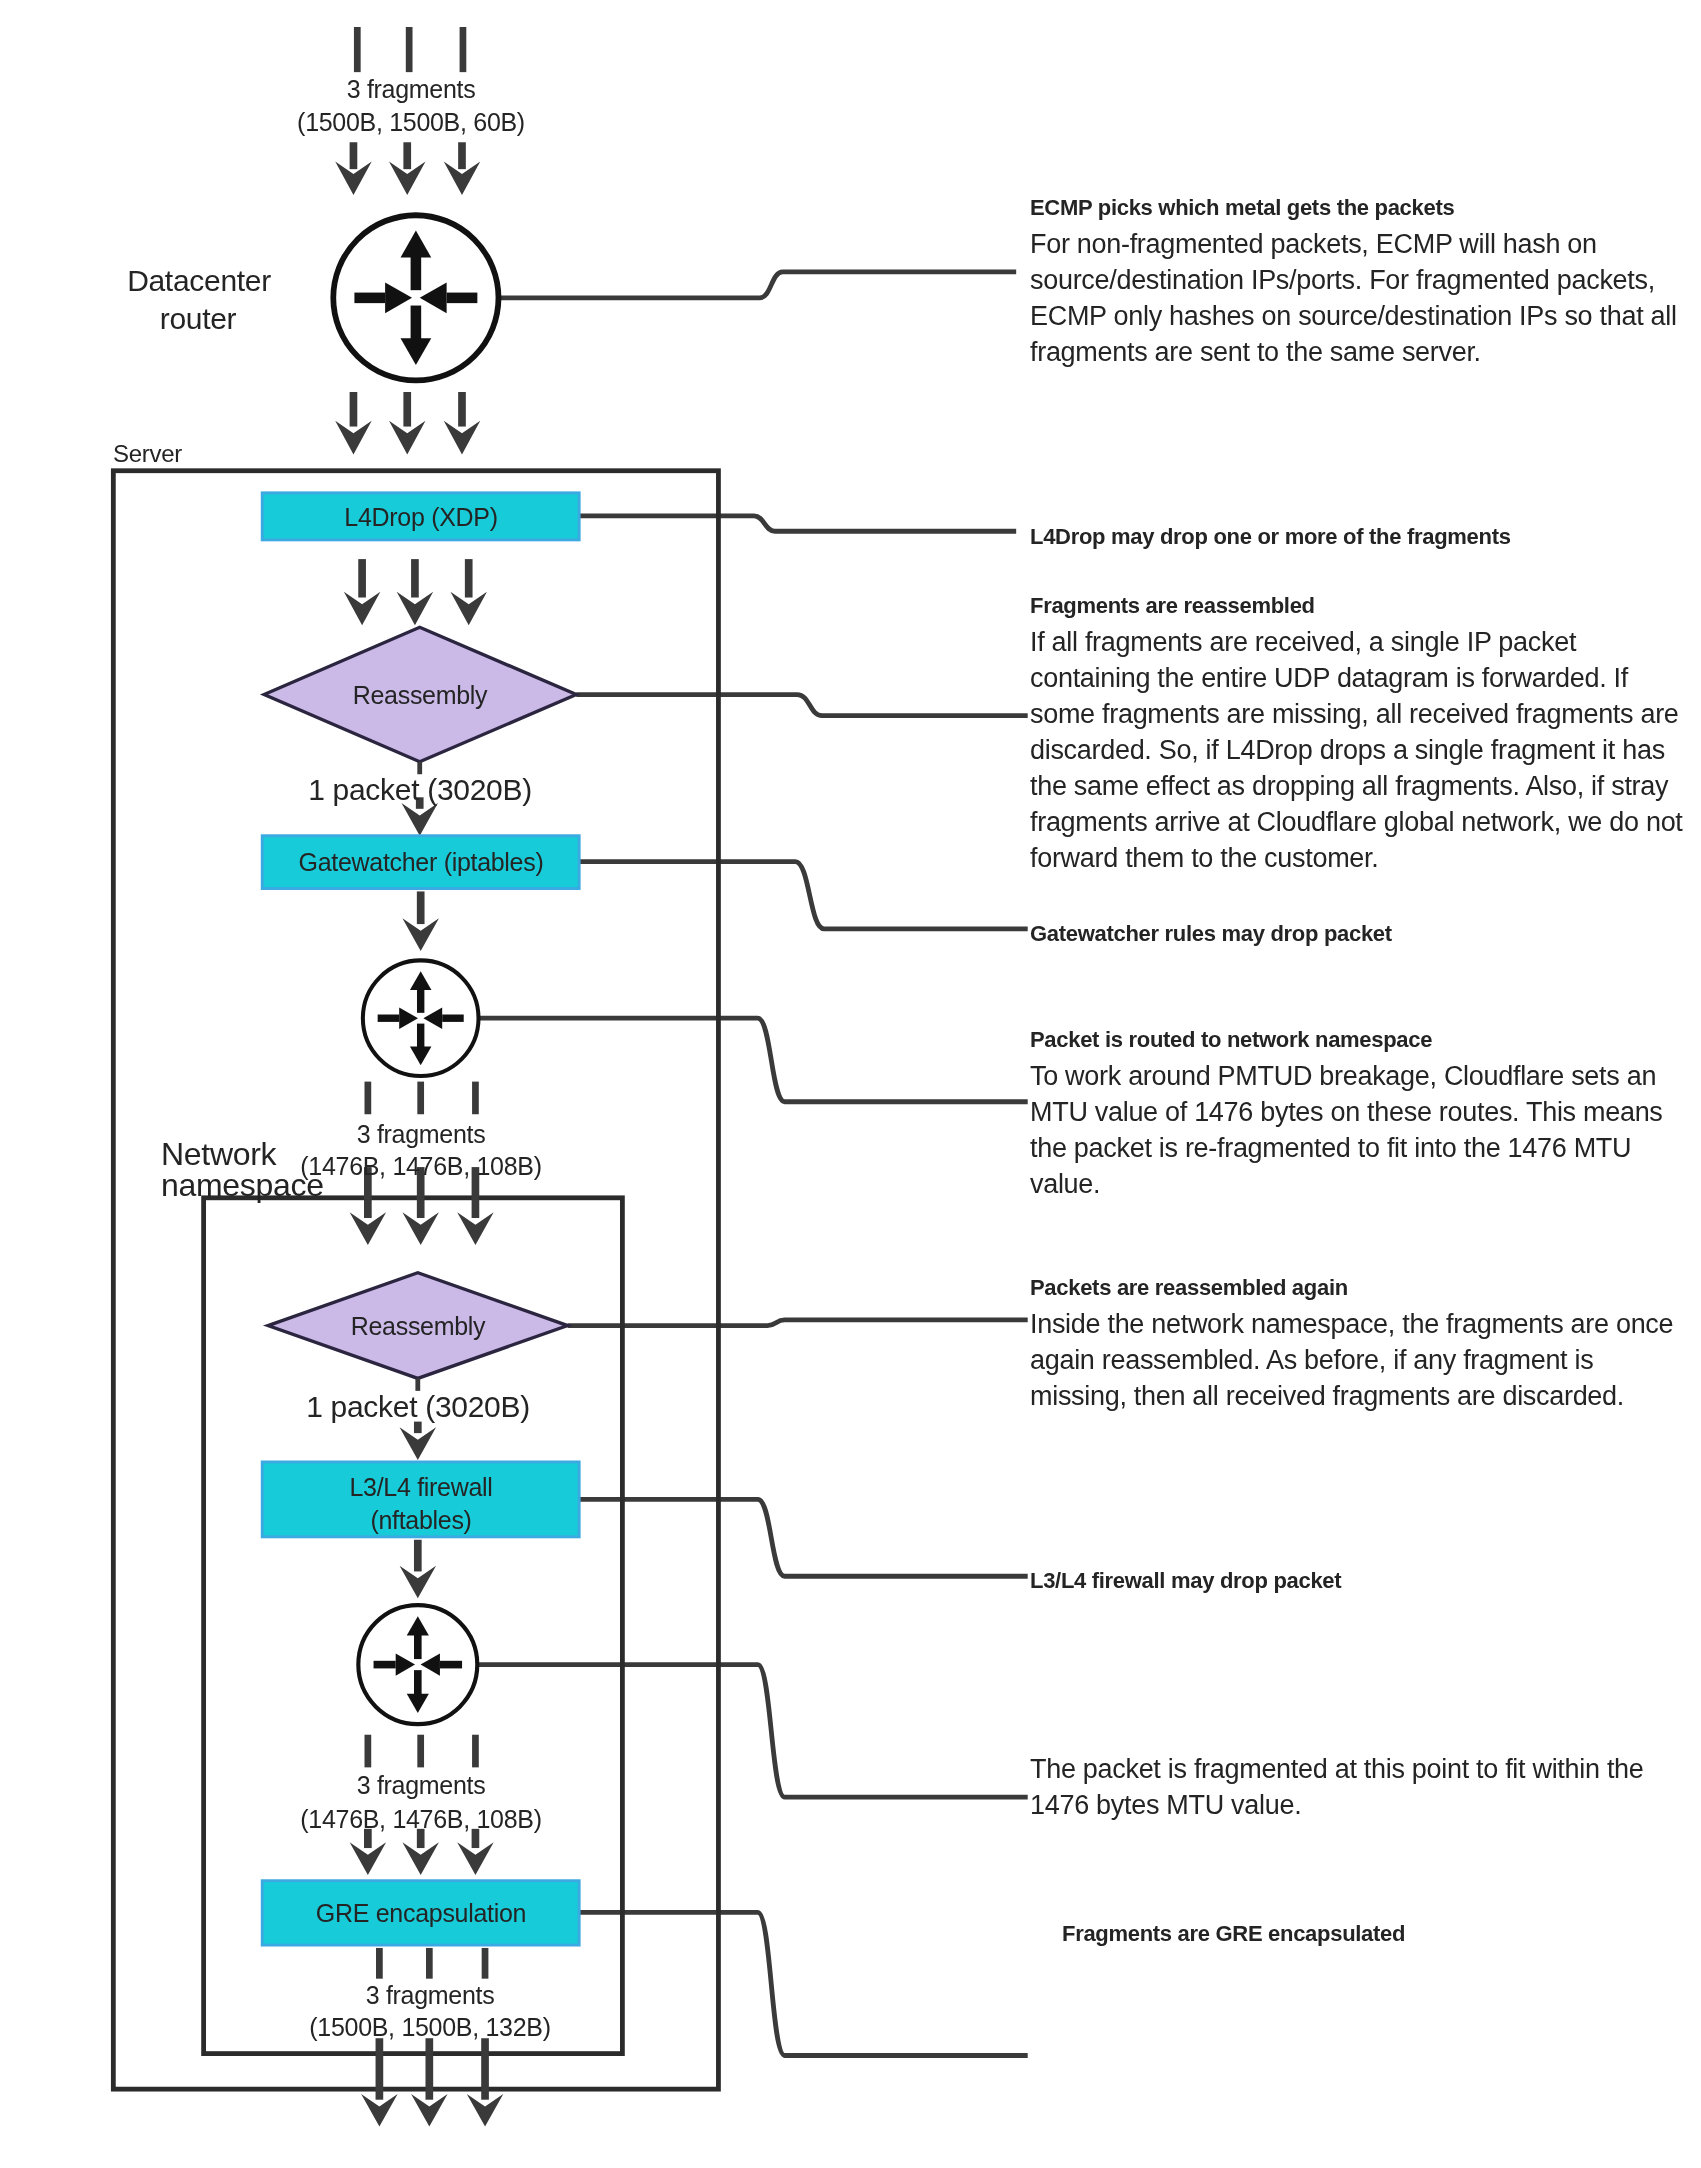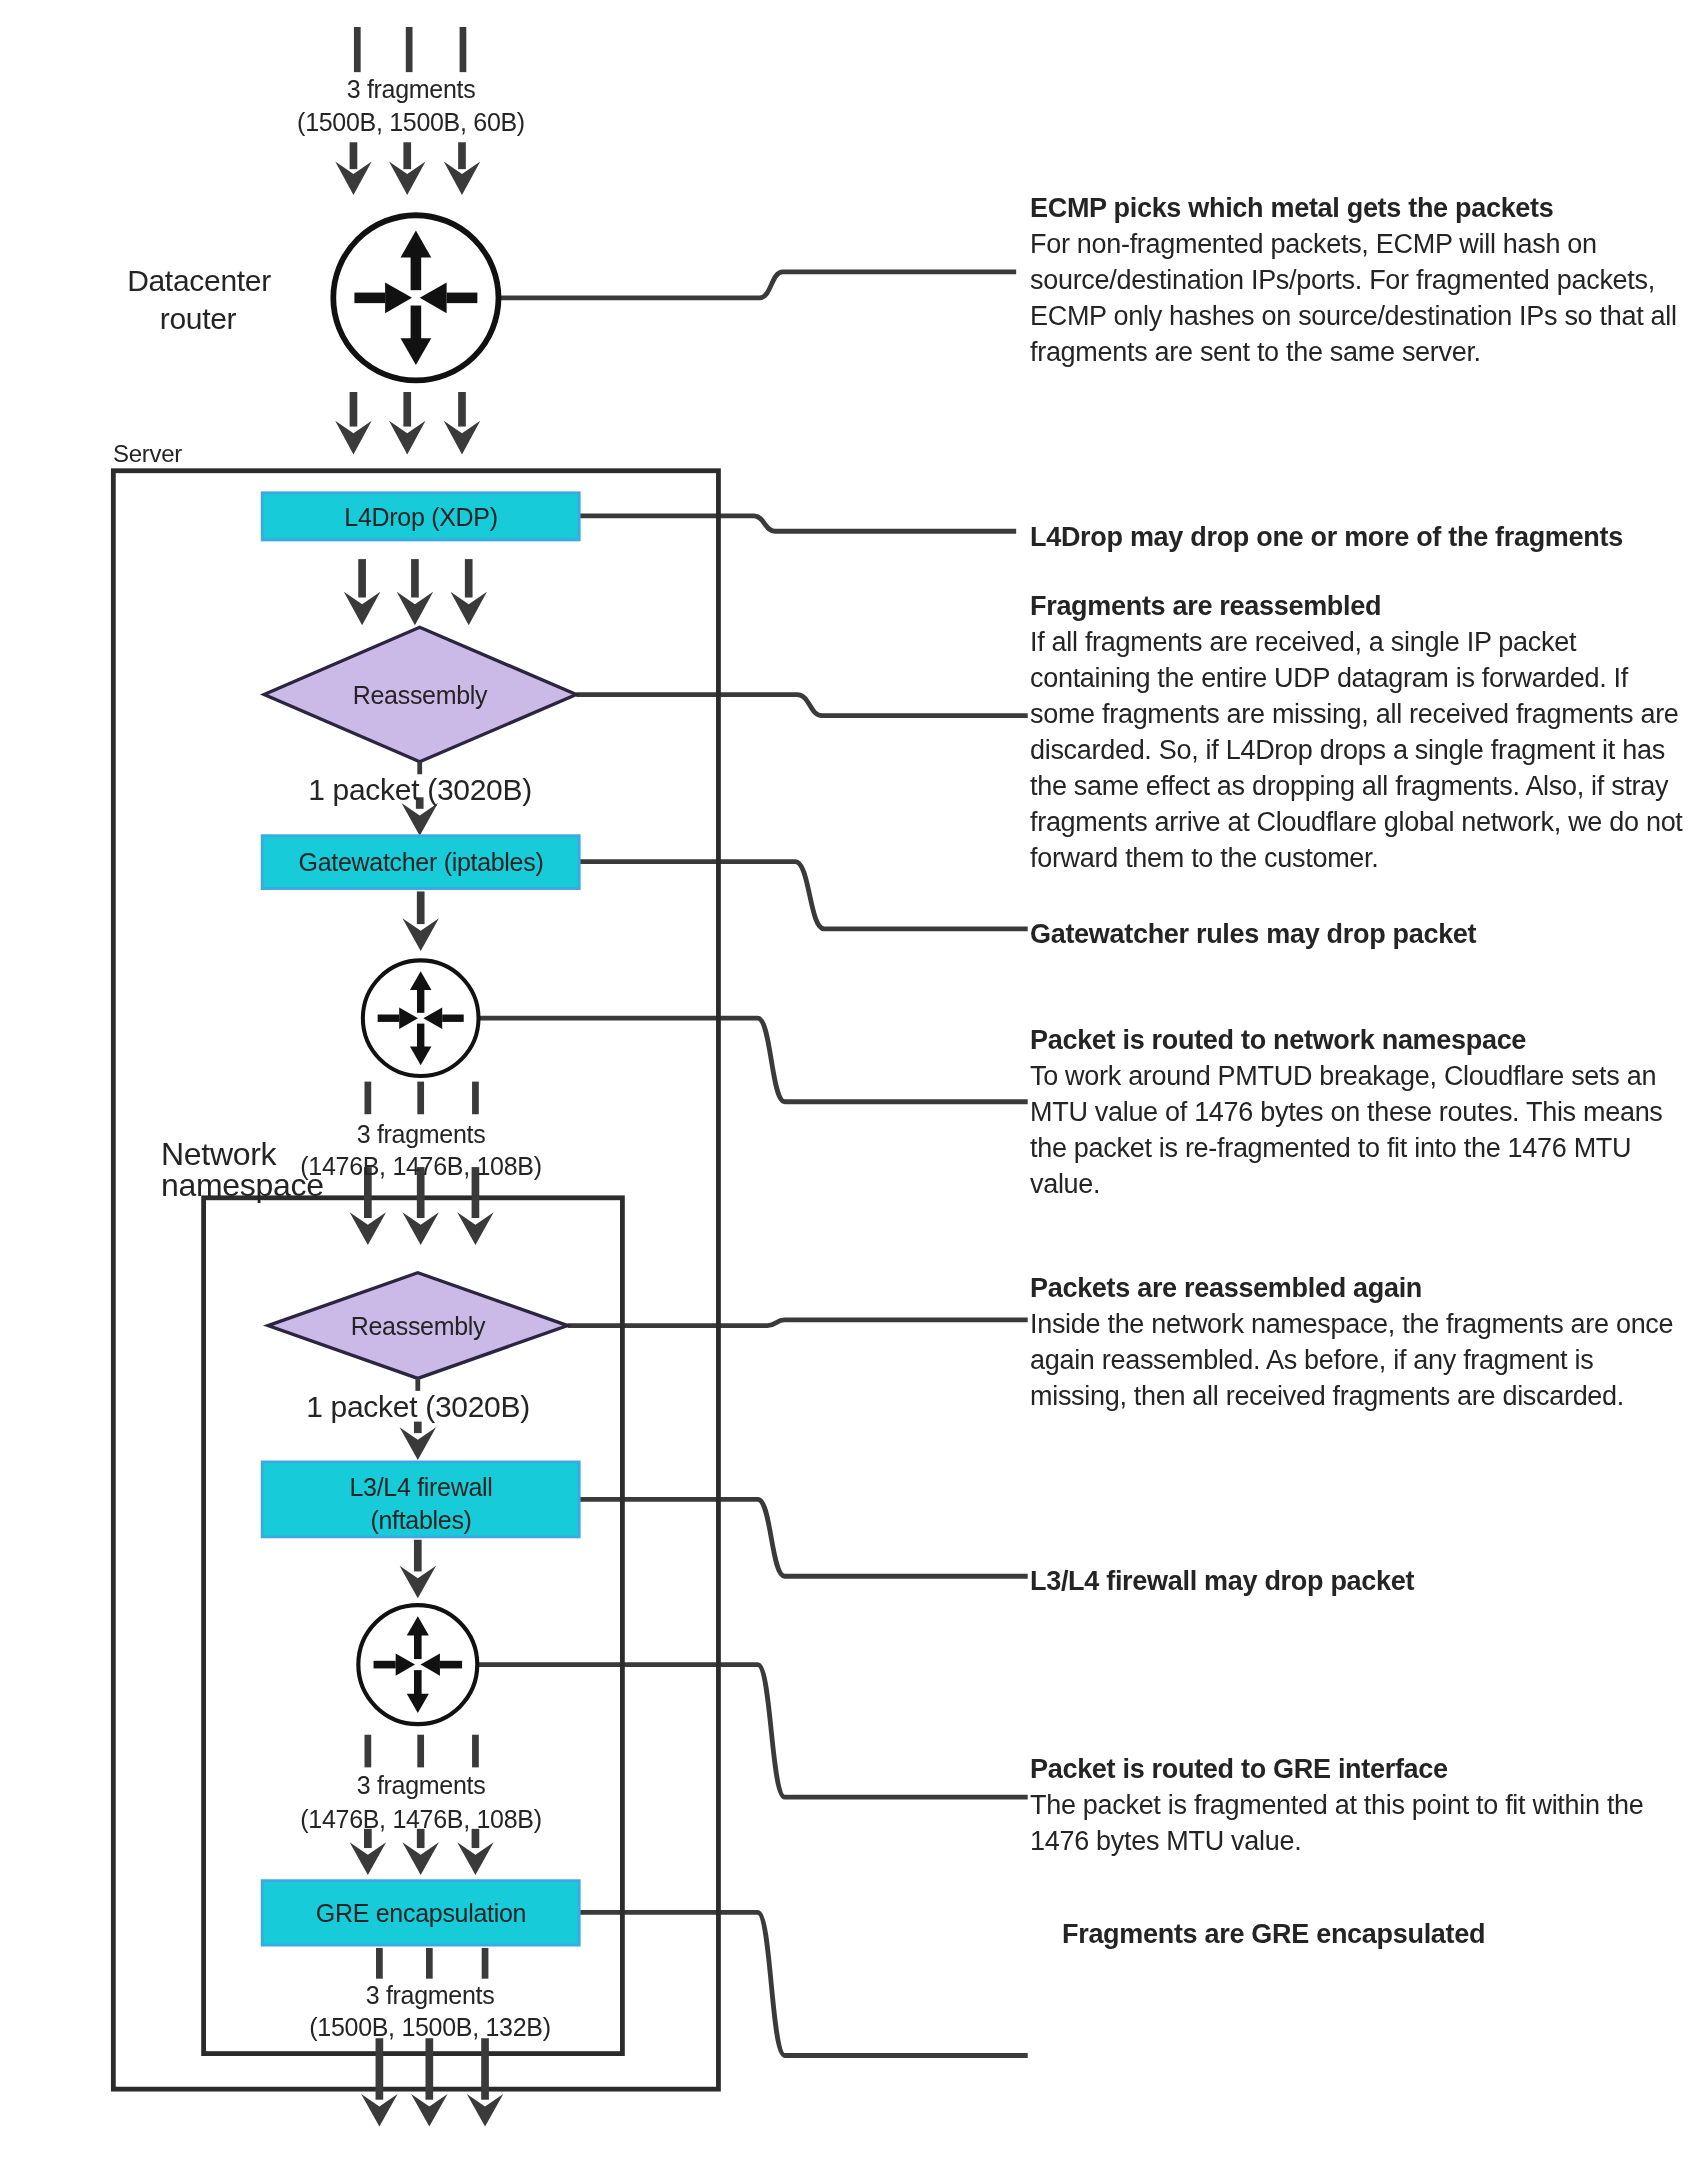--- a/index.html
+++ b/index.html
@@ -19,21 +19,21 @@
   .ric{fill:#ffffff;stroke:var(--icon-line,#111111);stroke-width:6;}
   .ria{fill:var(--icon-line,#111111);}
   
   .lbl{position:absolute;white-space:nowrap;letter-spacing:-0.3px;}
   .ctr{transform:translate(-50%,-50%);}
   .f26{font-size:25px;}
   .f31{font-size:30px;}
   .f29{font-size:32px;line-height:31px;}
   .f25{font-size:24px;}
   .ann{position:absolute;left:1030px;width:663px;font-size:27px;line-height:36px;letter-spacing:-0.3px;}
-  .ann h4{margin:0;font-size:27px;line-height:36px;font-weight:700;}
+  .ann h4{margin:0;font-size:22px;line-height:36px;font-weight:700;}
   .ann p{margin:0;}
 </style>
 </head>
 <body>
 
 <div class="canvas">
 
   <svg class="layer" width="1701" height="2168" viewBox="0 0 1771 2257">
 
     <g>
@@ -242,21 +242,20 @@
     <p>To work around PMTUD breakage, Cloudflare sets an MTU value of 1476 bytes on these routes. This means the packet is re-fragmented to fit into the 1476 MTU value.</p>
   </div>
   <div class="ann" style="top:1270px;">
     <h4>Packets are reassembled again</h4>
     <p>Inside the network namespace, the fragments are once again reassembled. As before, if any fragment is missing, then all received fragments are discarded.</p>
   </div>
   <div class="ann" style="top:1563px;">
     <h4>L3/L4 firewall may drop packet</h4>
   </div>
   <div class="ann" style="top:1751px;">
-    <h4>Packet is routed to GRE interface</h4>
     <p>The packet is fragmented at this point to fit within the 1476 bytes MTU value.</p>
   </div>
   <div class="ann" style="top:1916px;margin-left:32px;">
     <h4>Fragments are GRE encapsulated</h4>
   </div>
 
 </div>
 
 
 </body></html>

